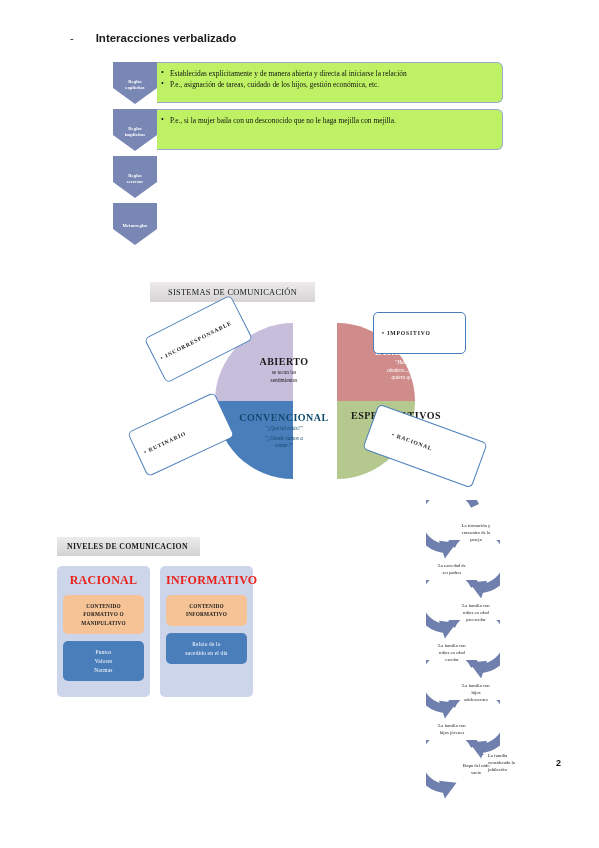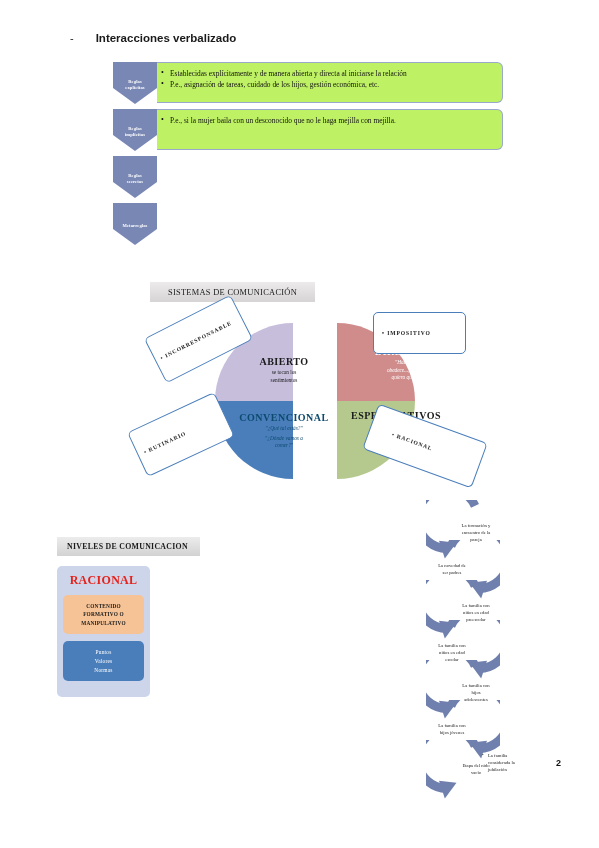--- a/index.html
+++ b/index.html
@@ -187,20 +187,29 @@
 <div class="cols" id="levels-cols">
     <div class="col">
       <div class="col-title">RACIONAL</div>
       <div class="box orange">
         <div class="l1">CONTENIDO<br>FORMATIVO O<br>MANIPULATIVO</div>
       </div>
       <div class="box blue">
         <div class="l1">Puntos<br>Valores<br>Normas</div>
       </div>
     </div>
+    <div class="col">
+      <div class="col-title">INFORMATIVO</div>
+      <div class="box orange">
+        <div class="l1">CONTENIDO<br>INFORMATIVO</div>
+      </div>
+      <div class="box blue">
+        <div class="l1">Relato de lo<br>sucedido en el día</div>
+      </div>
+    </div>
   </div>
 
 <div class="cycle" id="cycle">
     <div class="cyc-item" style="left: 26px; top: 0px;">
       <svg class="cyc-arrow" viewBox="0 0 100 74">
         <g>
           <path d="M 50 6 A 31 31 0 1 0 21 50" fill="none" stroke="#7080ae" stroke-width="9"></path>
           <path d="M 13 42 L 31 44 L 19 60 Z" fill="#7080ae"></path>
         </g>
       </svg>

